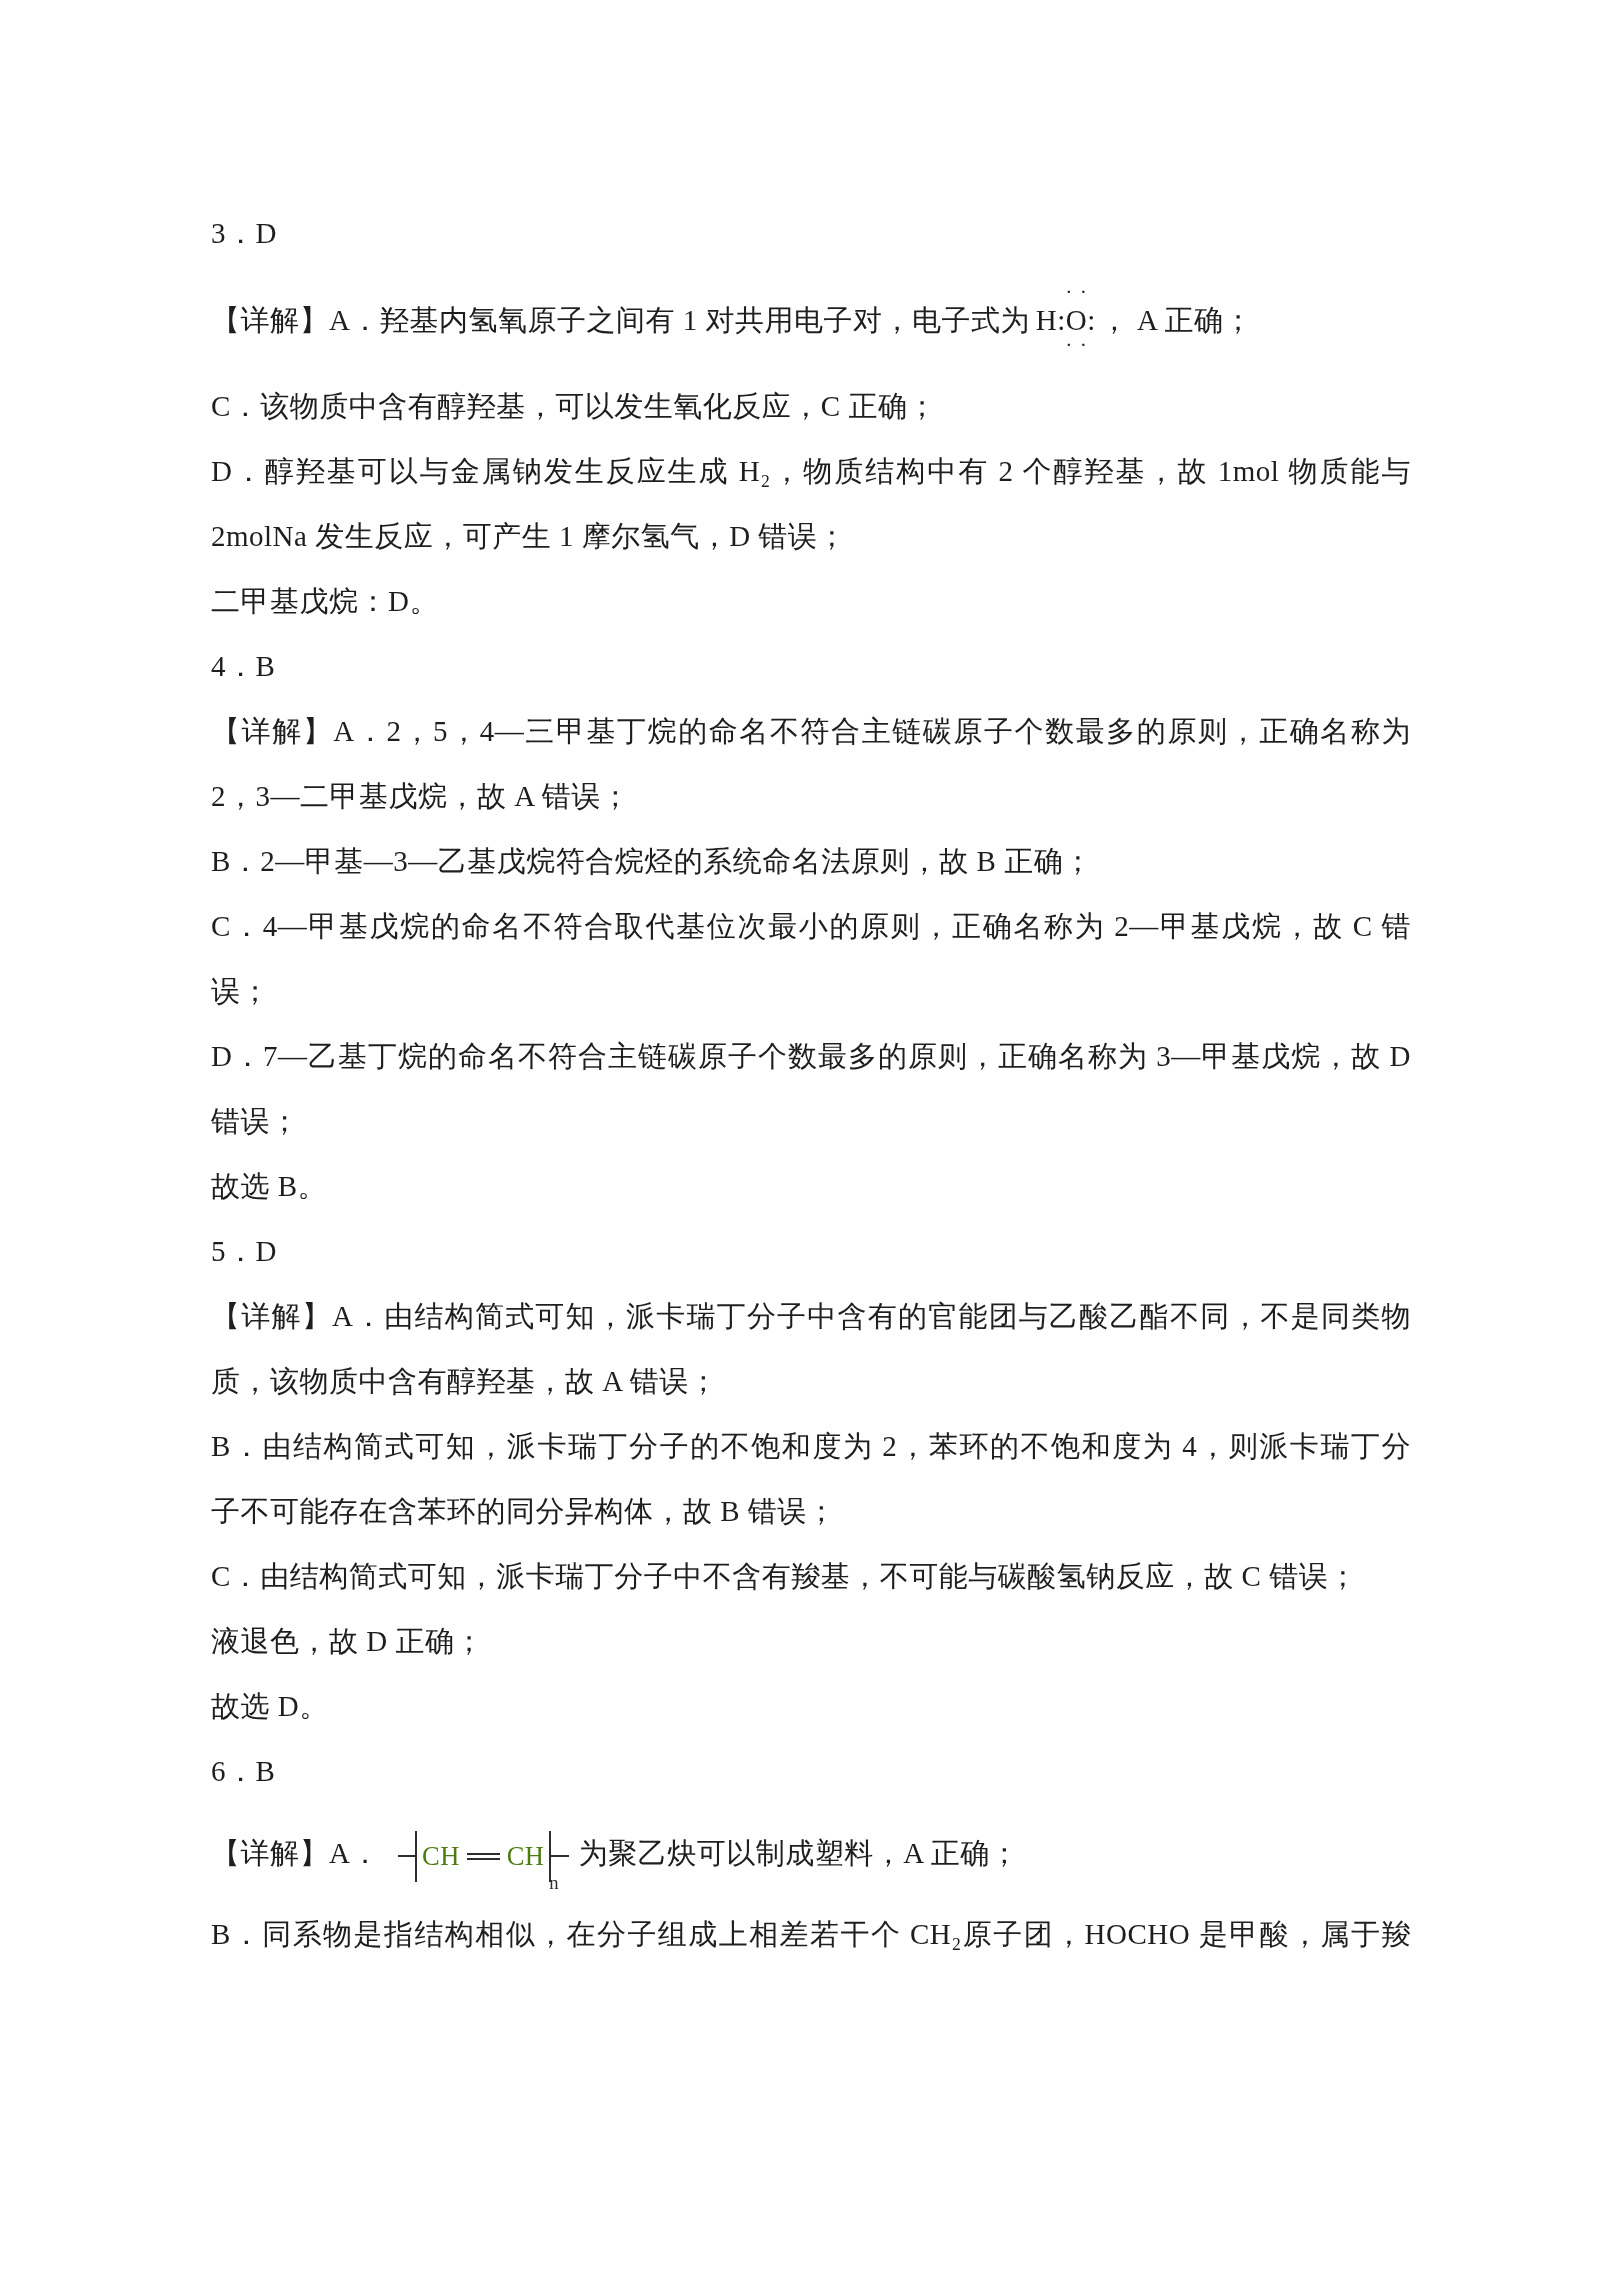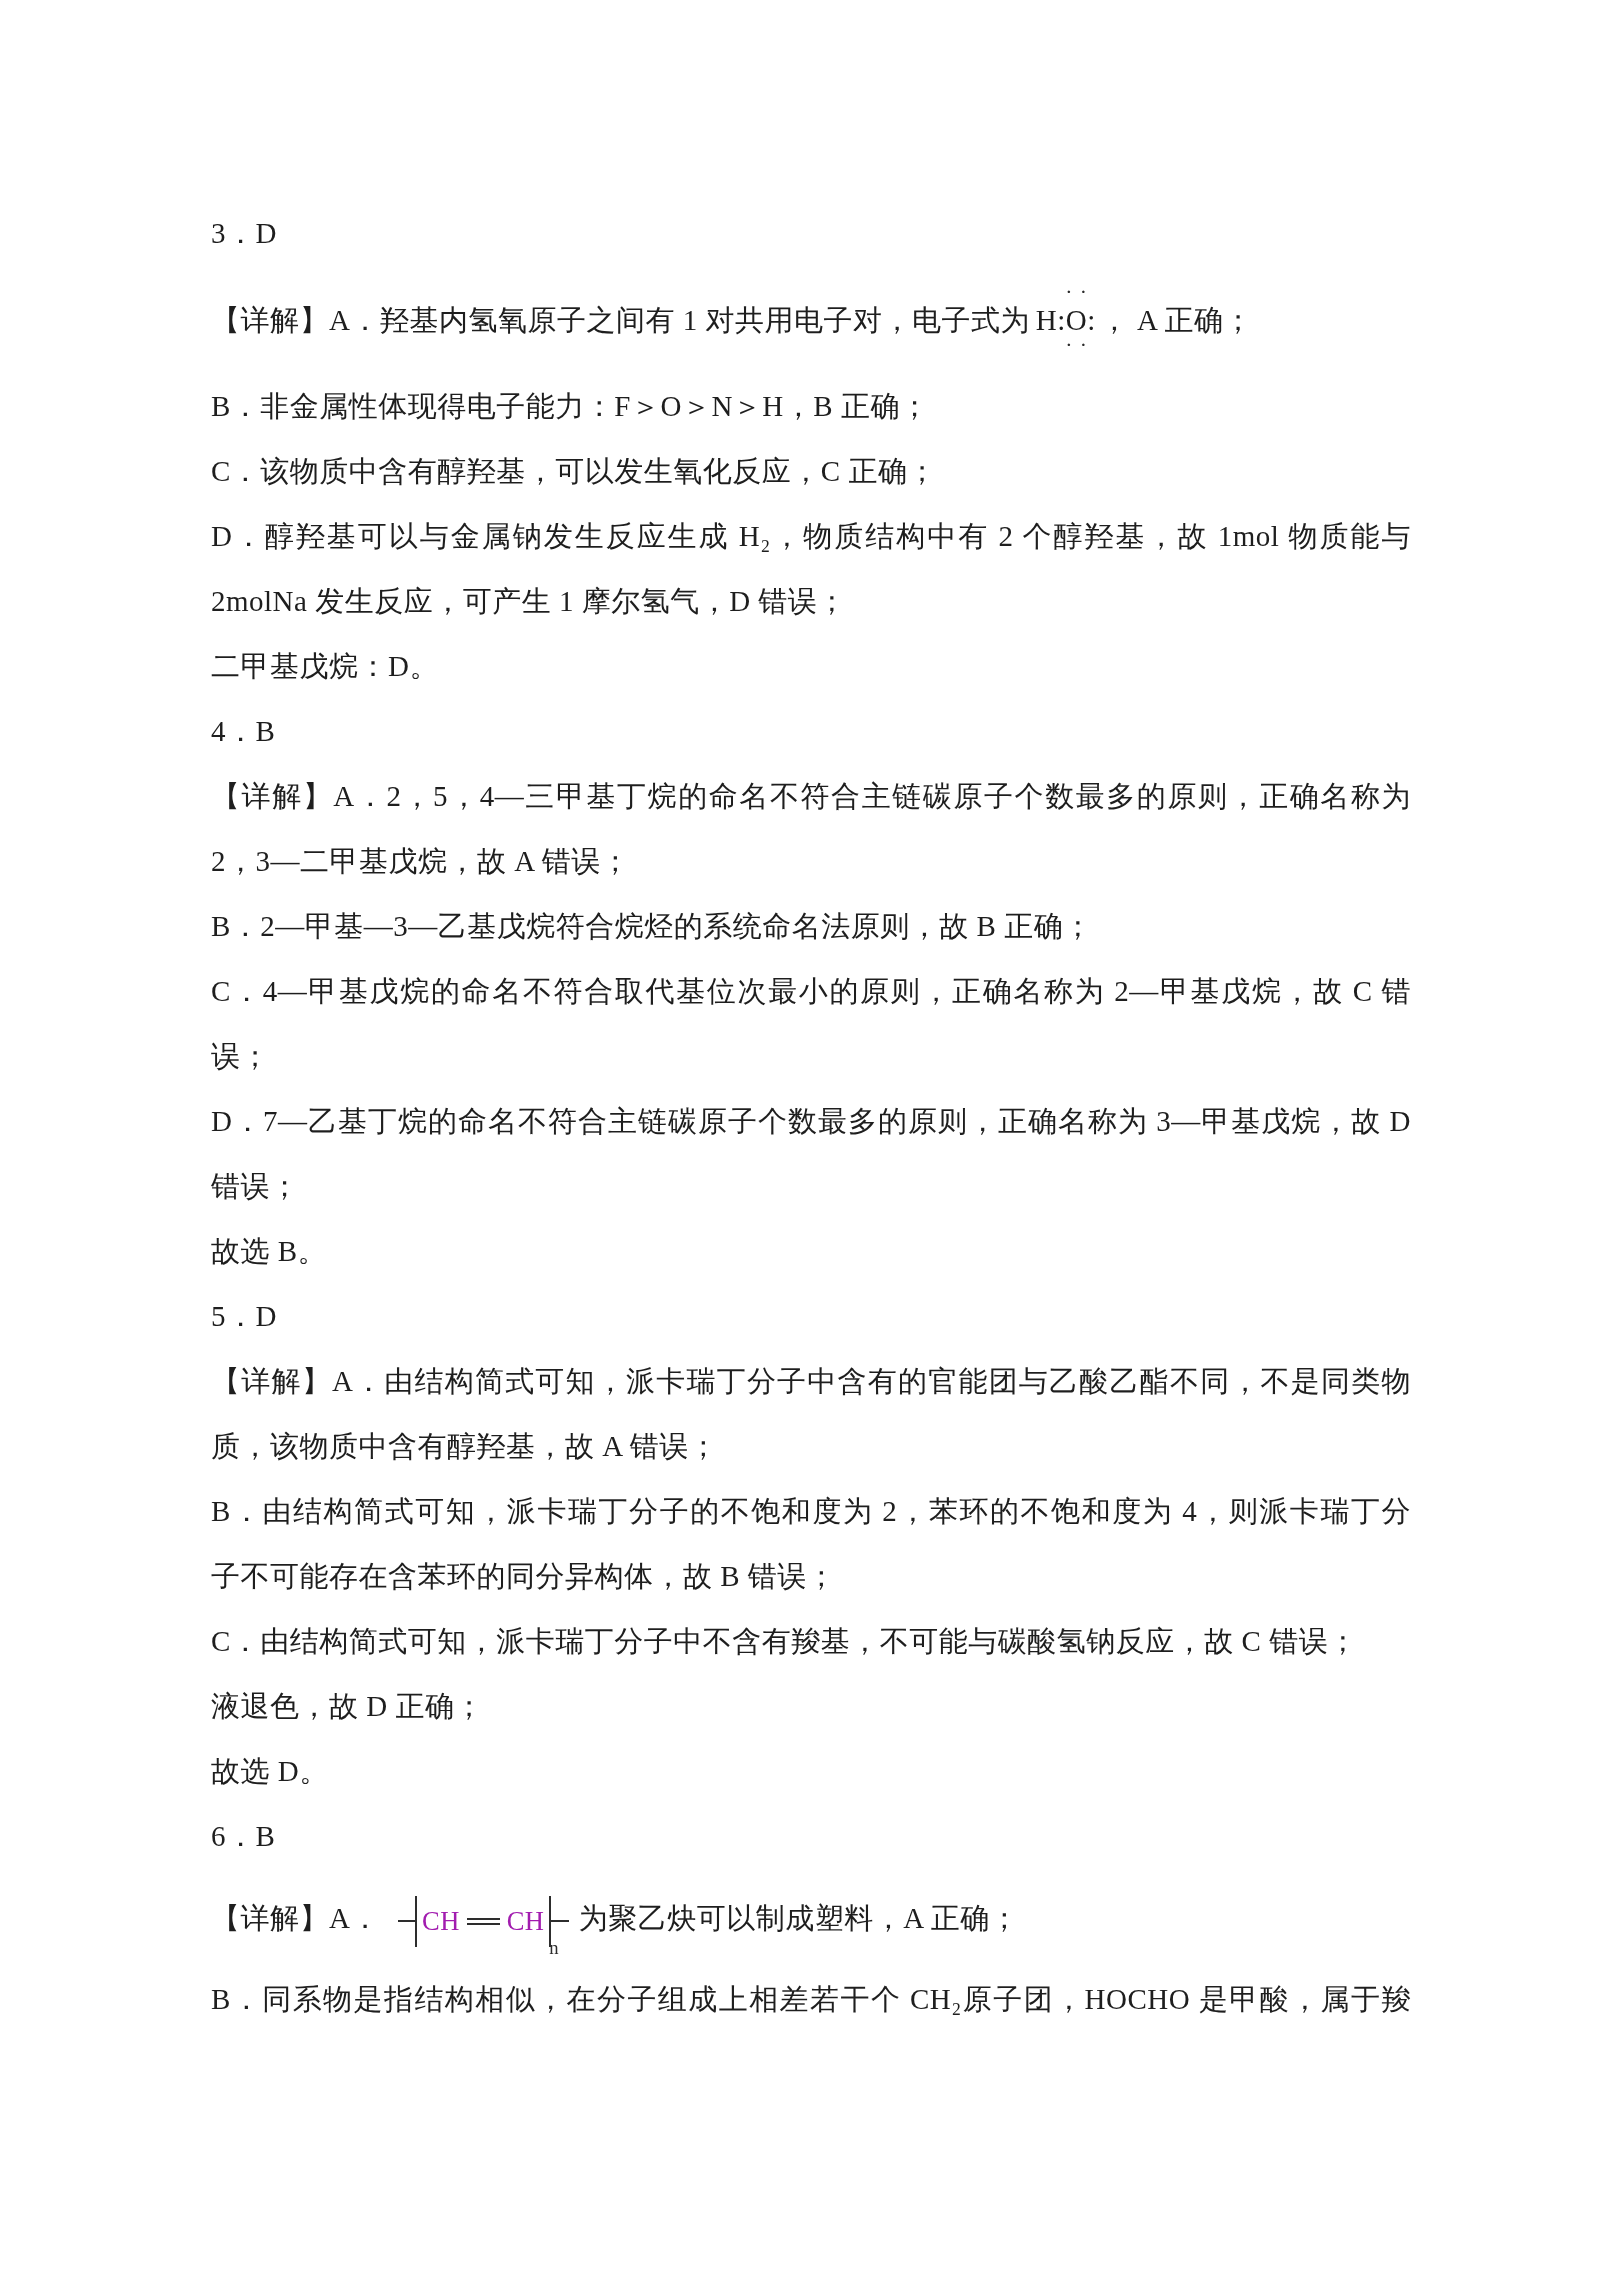--- a/index.html
+++ b/index.html
@@ -87,21 +87,21 @@
     background: #2d2d2d;
   }
   .poly .p-bar {
     width: 2px;
     height: 51px;
     background: #2d2d2d;
   }
   .poly .p-atom {
     font-size: 26.5px;
     padding: 0 4.9px;
-    color: #a21caf;
+    color: #4d7c0f;
   }
   .poly .p-dbond {
     width: 33px;
     height: 6.9px;
     border-top: 2px solid #2d2d2d;
     border-bottom: 2px solid #2d2d2d;
     box-sizing: border-box;
     margin: 0 2px;
   }
   .poly .p-sub {
@@ -114,21 +114,20 @@
 </style>
 </head>
 <body>
 
 <div class="page">
 
   <div class="line">3．D</div>
 
   <div class="line-formula"><span>【详解】A．羟基内氢氧原子之间有 1 对共用电子对，电子式为</span><span class="ef"><span>H:</span><span class="ef-o"><span class="ef-dots ef-top">· ·</span><span>O</span><span class="ef-dots ef-bottom">· ·</span></span><span>:</span></span><span>， A 正确；</span></div>
 
-  <div class="line">B．非金属性体现得电子能力：F＞O＞N＞H，B 正确；</div>
   <div class="line">C．该物质中含有醇羟基，可以发生氧化反应，C 正确；</div>
   <div class="line jl">D．醇羟基可以与金属钠发生反应生成 H₂，物质结构中有 2 个醇羟基，故 1mol 物质能与</div>
   <div class="line">2molNa 发生反应，可产生 1 摩尔氢气，D 错误；</div>
   <div class="line">二甲基戊烷：D。</div>
 
   <div class="line">4．B</div>
   <div class="line jl">【详解】A．2，5，4—三甲基丁烷的命名不符合主链碳原子个数最多的原则，正确名称为</div>
   <div class="line">2，3—二甲基戊烷，故 A 错误；</div>
   <div class="line">B．2—甲基—3—乙基戊烷符合烷烃的系统命名法原则，故 B 正确；</div>
   <div class="line jl">C．4—甲基戊烷的命名不符合取代基位次最小的原则，正确名称为 2—甲基戊烷，故 C 错</div>

